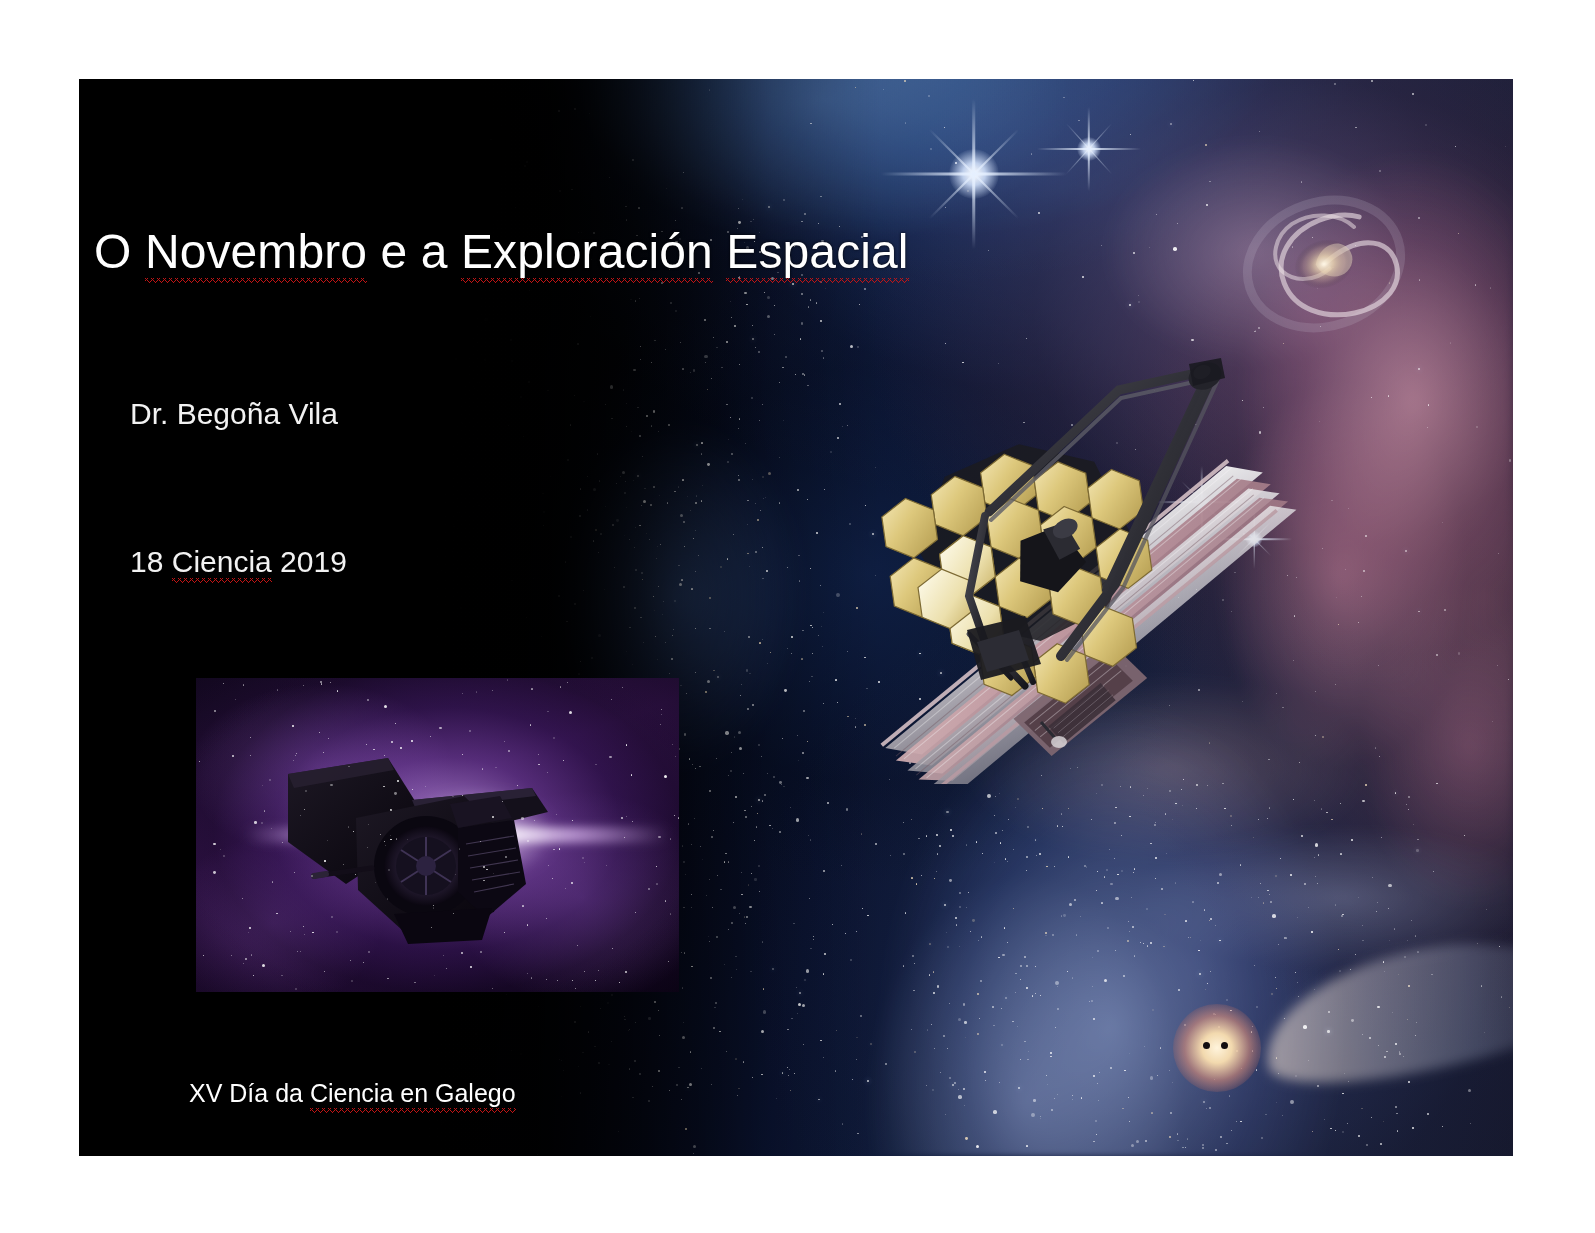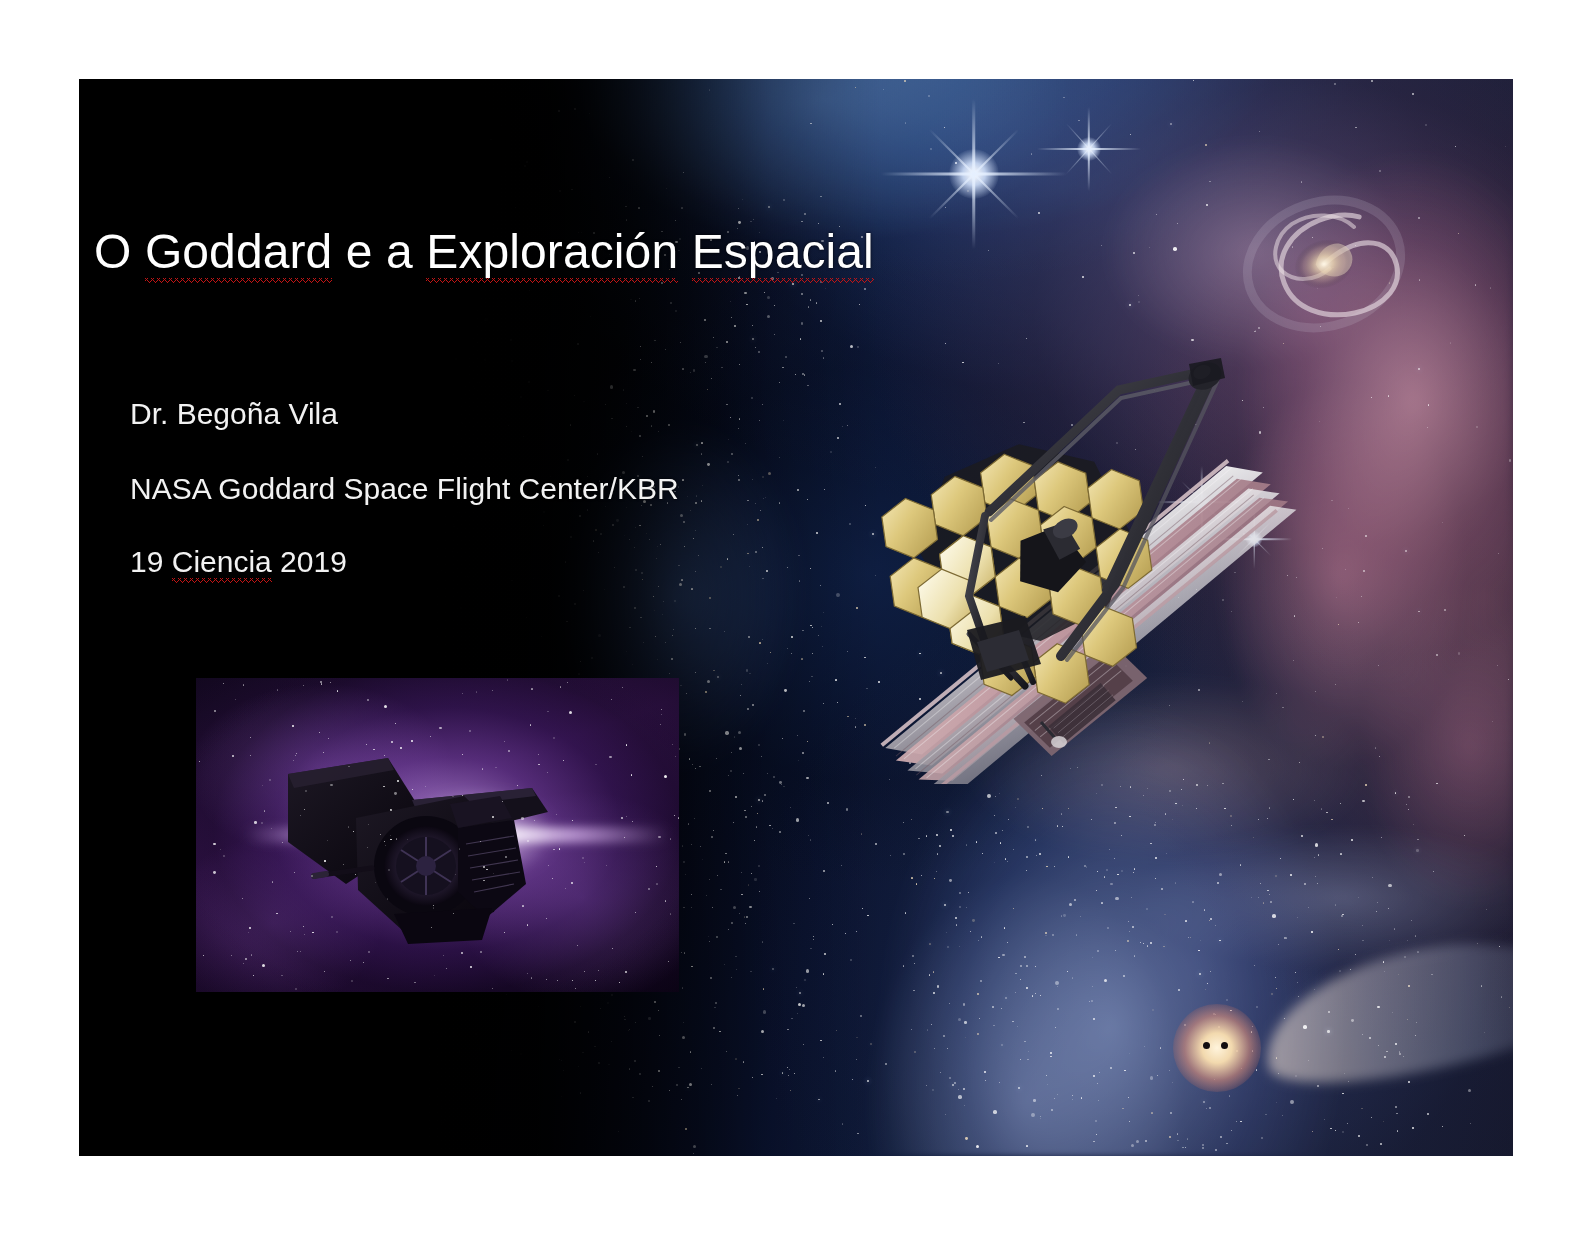--- a/index.html
+++ b/index.html
@@ -1858,26 +1858,25 @@
           <path d="M158,308 L200,296 L210,326 L168,338 Z" fill="#2c2c34"></path>
         </g>
 
         <g stroke="#2a2a32" stroke-width="3" fill="none">
           <path d="M222,388 L236,404"></path>
         </g>
         <ellipse cx="240" cy="408" rx="8" ry="6" fill="#d7d2d6" opacity=".85"></ellipse>
       </svg>
     </div>
 
-    <div id="title-line"><span>O </span><span class="sq">Goddard</span><span> e a </span><span class="sq">Exploración</span><span> </span><span class="sq">Espacial</span>
+    <div id="title-line"><span>O </span><span class="sq">Novembro</span><span> e a </span><span class="sq">Exploración</span><span> </span><span class="sq">Espacial</span>
     </div>
 
     <div class="meta" id="meta-author">Dr. Begoña Vila</div>
-    <div class="meta" id="meta-org">NASA Goddard Space Flight Center/KBR</div>
-    <div class="meta" id="meta-date"><span>19 </span><span class="sq">Ciencia</span><span> 2019</span>
+    <div class="meta" id="meta-date"><span>18 </span><span class="sq">Ciencia</span><span> 2019</span>
     </div>
 
     <div id="inset">
       <div class="neb"></div>
       <div class="flare"></div>
       <div class="flare-core"></div>
 
       <div class="istar" style="left: 464.9px; top: 35.8px; width: 1.2px; height: 1.2px; opacity: 0.32; z-index: 2;"></div>
         <div class="istar" style="left: 170.8px; top: 168.7px; width: 1.6px; height: 1.6px; opacity: 0.37; z-index: 2;"></div>
         <div class="istar" style="left: 54.7px; top: 276.1px; width: 1.5px; height: 1.5px; opacity: 0.43; z-index: 2;"></div>
@@ -2132,15 +2131,17 @@
 
         <path d="M118,198 L176,190" stroke="#120d18" stroke-width="5" stroke-linecap="round" fill="none"></path>
         <path d="M118,198 L130,196" stroke="#2b2336" stroke-width="6" stroke-linecap="round" fill="none"></path>
 
         <path d="M198,236 L296,230 L286,262 L212,266 Z" fill="#0a0610"></path>
       </svg>
 
       <div class="vig"></div>
     </div>
 
+    <div id="footer-caption"><span>XV Día da </span><span class="sq">Ciencia en Galego</span>
+    </div>
 
   </div>
 </div>
 
 </body></html>

